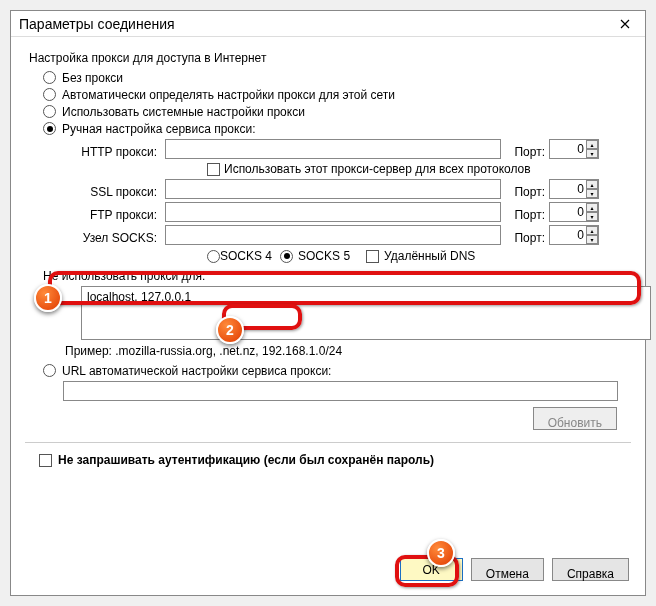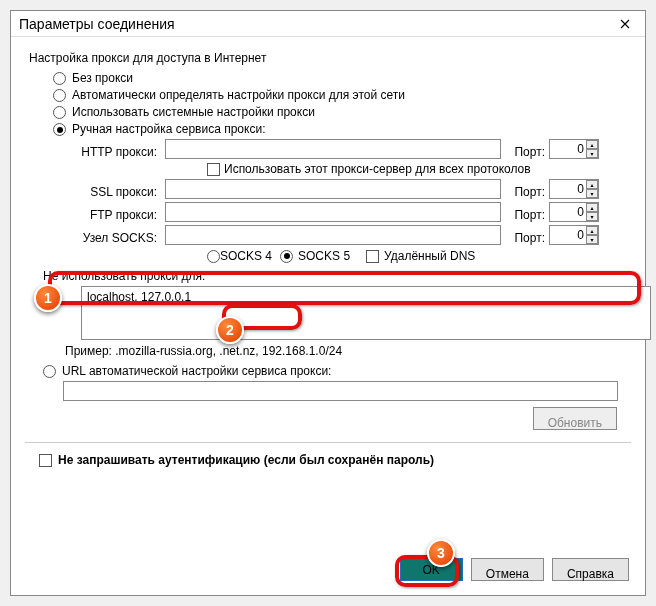--- a/index.html
+++ b/index.html
@@ -32,22 +32,22 @@
   .titlebar .title { font-size: 14px; color: #000; }
   .titlebar .close {
     width: 40px; height: 26px;
     display: flex; align-items: center; justify-content: center;
     cursor: pointer;
   }
   .titlebar .close svg { width: 10px; height: 10px; }
   .content { padding: 10px 14px; }
   .section-title { font-size: 12px; margin: 4px 0 6px 4px; }
   .radio-row, .check-row {
-    display: flex; align-items: flex-end;
-    margin: 3px 0 3px 28px;
+    display: flex; align-items: flex-start;
+    margin: 3px 0 3px 18px;
     gap: 6px;
   }
   .radio {
     width: 13px; height: 13px; border: 1px solid #555; border-radius: 50%;
     display: inline-flex; align-items: center; justify-content: center;
     background: #fff;
   }
   .radio.checked::after {
     content: ""; width: 6px; height: 6px; border-radius: 50%; background: #000;
   }
@@ -95,21 +95,21 @@
     font-size: 12px; cursor: pointer;
   }
   .btn.disabled { color: #888; background: #eee; cursor: default; }
   .refresh-wrap { display: flex; justify-content: flex-end; margin: 6px 14px 0 0; }
   .divider { height: 1px; background: #ccc; margin: 12px 0 10px 0; }
   .footer-check { display: flex; align-items: center; gap: 6px; margin: 0 0 0 14px; font-weight: bold; }
   .footer-buttons {
     display: flex; gap: 8px; justify-content: flex-end;
     position: absolute; right: 16px; bottom: 14px;
   }
-  .btn.ok { border: 1px solid #1b6fc4; background: #0f766e; padding: 0 22px; }
+  .btn.ok { border: 1px solid #1b6fc4; background: #fef9c3; padding: 0 22px; }
 
   
   .callout {
     position: absolute;
     width: 28px; height: 28px; border-radius: 50%;
     background: radial-gradient(circle at 35% 30%, #ff8a3a, #e03a00);
     border: 2px solid #fff;
     display: flex; align-items: center; justify-content: center;
     color: #fff; font-weight: bold; font-size: 14px;
     box-shadow: 0 2px 4px rgba(0,0,0,0.5);

